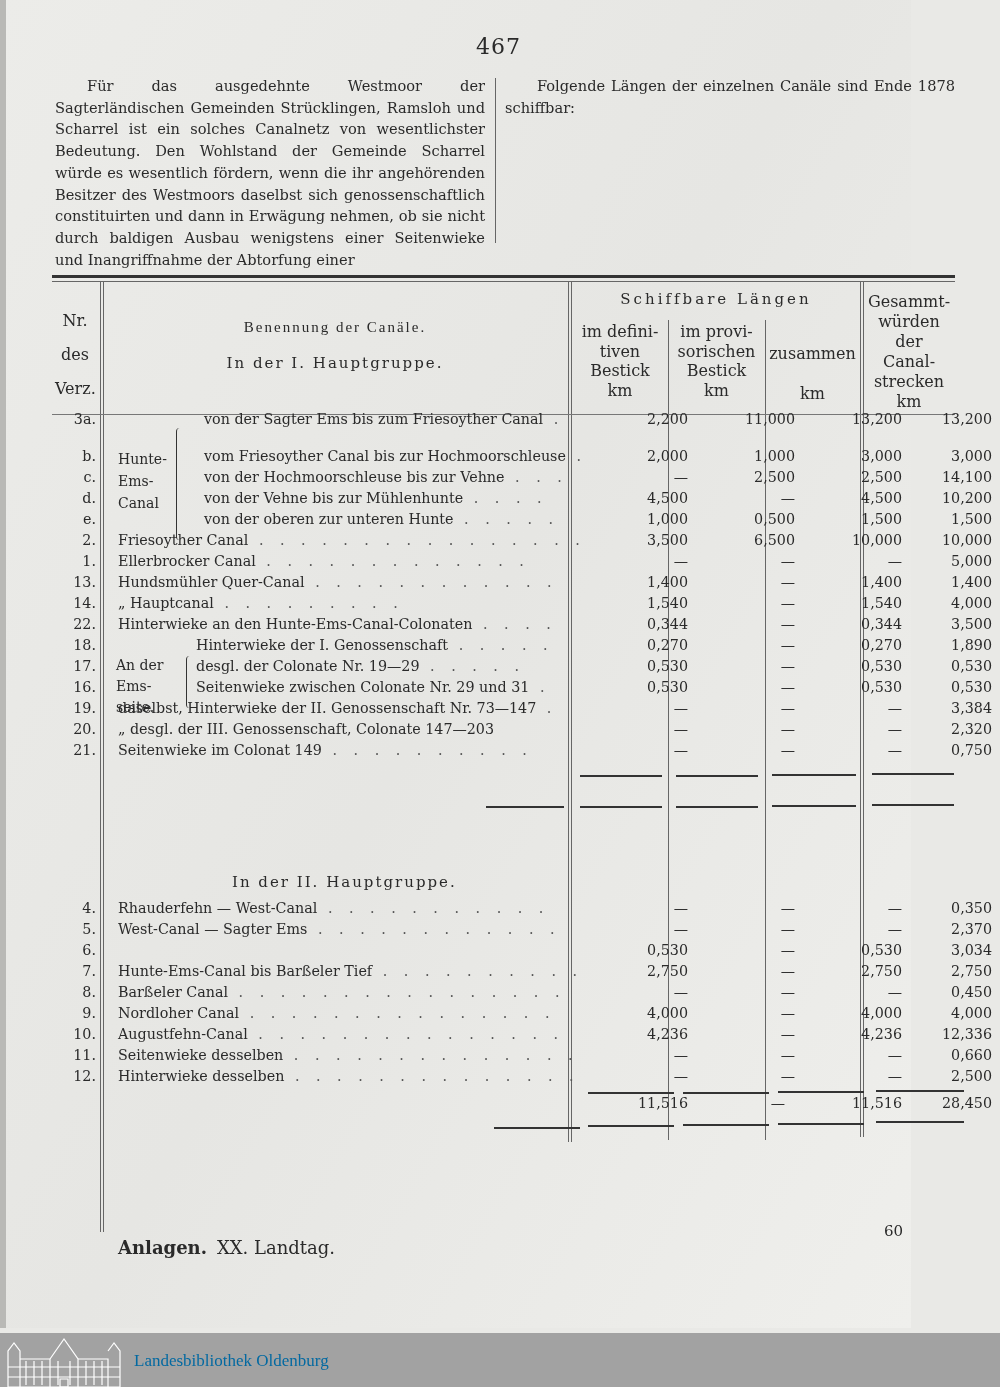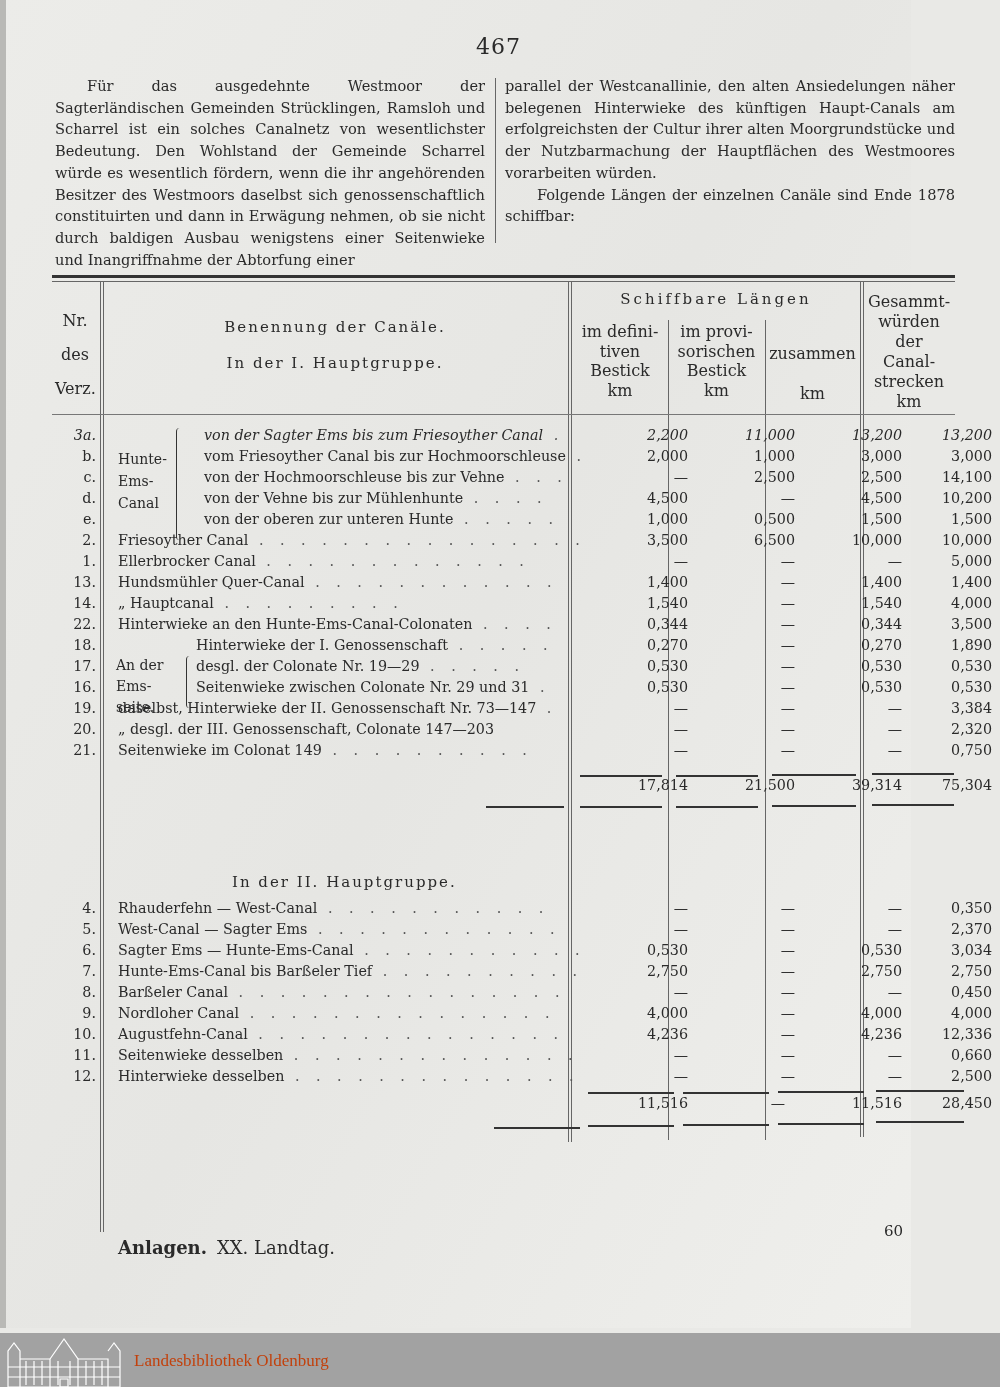--- a/index.html
+++ b/index.html
@@ -36,55 +36,54 @@
   .c3 { left:740px; width:110px; }
   .c4 { left:838px; width:102px; }
   .brace { position:absolute; font-size:14px; }
   .rule { position:absolute; height:2px; background:#333; }
   .grouphdr { position:absolute; left:232px; top:873px; font-size:15px; letter-spacing:2px; }
   .footer-left { position:absolute; left:118px; top:1237px; font-size:18px; }
   .footer-left b { font-weight:bold; margin-right:10px; }
   .footer-right { position:absolute; left:884px; top:1222px; font-size:15px; }
   .bar { position:absolute; left:0; top:1333px; width:1000px; height:54px; background:#a2a2a2; }
   .logo { position:absolute; left:6px; top:1335px; width:116px; height:52px; }
-  .lib { position:absolute; left:134px; top:1351px; color:#c2410c; font-family:"Liberation Serif", serif; font-size:17px; }
+  .lib { position:absolute; left:134px; top:1351px; color:#0369a1; font-family:"Liberation Serif", serif; font-size:17px; }
 </style>
 </head>
 <body>
 
 <div class="page">
   <div class="spine"></div>
   <div class="pagenum">467</div>
 
   <div class="intro left">
     <p class="indent">Für das ausgedehnte Westmoor der Sagterländischen Gemeinden Strücklingen, Ramsloh und Scharrel ist ein solches Canalnetz von wesentlichster Bedeutung. Den Wohlstand der Gemeinde Scharrel würde es wesentlich fördern, wenn die ihr angehörenden Besitzer des Westmoors daselbst sich genossenschaftlich constituirten und dann in Erwägung nehmen, ob sie nicht durch baldigen Ausbau wenigstens einer Seitenwieke und Inangriffnahme der Abtorfung einer</p>
   </div>
   <div class="colrule"></div>
   <div class="intro right">
-    <p>parallel der Westcanallinie, den alten Ansiedelungen näher belegenen Hinterwieke des künftigen Haupt-Canals am erfolgreichsten der Cultur ihrer alten Moorgrundstücke und der Nutzbarmachung der Hauptflächen des Westmoores vorarbeiten würden.</p>
     <p class="indent">Folgende Längen der einzelnen Canäle sind Ende 1878 schiffbar:</p>
   </div>
 
   <div class="topline"></div>
   <div class="topline2"></div>
   <div class="vline" style="left:100px;height:950px;"></div>
   <div class="vline" style="left:103px;height:950px;"></div>
   <div class="vline" style="left:568px;height:860px;"></div>
   <div class="vline" style="left:571px;height:860px;"></div>
   <div class="vline" style="left:668px;top:320px;height:820px;"></div>
   <div class="vline" style="left:765px;top:320px;height:820px;"></div>
   <div class="vline" style="left:860px;height:855px;"></div>
   <div class="vline" style="left:863px;height:855px;"></div>
 
   <div class="hdr" style="left:55px;top:304px;width:40px;line-height:34px;">
     <div>Nr.</div>
     <div>des</div>
     <div>Verz.</div>
   </div>
-  <div class="hdr" style="left:105px;top:318px;width:460px;font-size:15px;letter-spacing:2px;">Benennung der Canäle.</div>
+  <div class="hdr" style="left:105px;top:318px;width:460px;font-size:15px;letter-spacing:2px;font-family:Liberation Serif, serif;">Benennung der Canäle.</div>
   <div class="hdr" style="left:572px;top:290px;width:288px;font-size:15px;letter-spacing:3px;">Schiffbare Längen</div>
   <div class="hdr" style="left:105px;top:354px;width:460px;font-size:15px;letter-spacing:2px;">In der I. Hauptgruppe.</div>
   <div class="hdr" style="left:572px;top:322px;width:96px;">
     <div>im defini-</div>
     <div>tiven</div>
     <div>Bestick</div>
     <div>km</div>
   </div>
   <div class="hdr" style="left:668px;top:322px;width:97px;">
     <div>im provi-</div>
@@ -112,21 +111,21 @@
   </div>
   <div style="position:absolute;left:176px;top:428px;width:6px;height:112px;border-left:1.5px solid #333;border-radius:4px;"></div>
   <div class="brace" style="left:116px;top:655px;line-height:21px;">
     <div>An der</div>
     <div>Ems-</div>
     <div>seite.</div>
   </div>
   <div style="position:absolute;left:186px;top:656px;width:6px;height:52px;border-left:1.5px solid #333;border-radius:4px;"></div>
 
   <div id="g1">
-      <div class="row" style="top: 427px; font-style: italic;">
+      <div class="row" style="top: 411px;">
         <span class="nr" style="left:0">3a.</span>
         <span style="left:152px"><span class="name" style="position: static;">von der Sagter Ems bis zum Friesoyther Canal</span><span class="dots" style="position: static;"> .</span></span>
         <span class="num c1">2,200</span>
         <span class="num c2">11,000</span>
         <span class="num c3">13,200</span>
         <span class="num c4">13,200</span>
       </div>
       <div class="row" style="top: 448px;">
         <span class="nr" style="left:0">b.</span>
         <span style="left:152px"><span class="name" style="position: static;">vom Friesoyther Canal bis zur Hochmoorschleuse</span><span class="dots" style="position: static;"> .</span></span>
@@ -246,26 +245,20 @@
         <span class="num c2">—</span>
         <span class="num c3">—</span>
         <span class="num c4">0,750</span>
       </div>
     </div>
 
   <div class="rule" style="left:580px;top:775px;width:82px;"></div>
   <div class="rule" style="left:676px;top:775px;width:82px;"></div>
   <div class="rule" style="left:772px;top:774px;width:84px;"></div>
   <div class="rule" style="left:872px;top:773px;width:82px;"></div>
-  <div class="row" style="top:777px;">
-    <span class="num c1">17,814</span>
-    <span class="num c2">21,500</span>
-    <span class="num c3">39,314</span>
-    <span class="num c4">75,304</span>
-  </div>
   <div class="rule" style="left:486px;top:806px;width:78px;"></div>
   <div class="rule" style="left:580px;top:806px;width:82px;"></div>
   <div class="rule" style="left:676px;top:806px;width:82px;"></div>
   <div class="rule" style="left:772px;top:805px;width:84px;"></div>
   <div class="rule" style="left:872px;top:804px;width:82px;"></div>
 
   <div class="grouphdr">In der II. Hauptgruppe.</div>
   <div id="g2">
       <div class="row" style="top: 900px;">
         <span class="nr" style="left:0">4.</span>
@@ -278,21 +271,20 @@
       <div class="row" style="top: 921px;">
         <span class="nr" style="left:0">5.</span>
         <span style="left:66px"><span class="name" style="position: static;">West-Canal — Sagter Ems</span><span class="dots" style="position: static;"> . . . . . . . . . . . .</span></span>
         <span class="num c1">—</span>
         <span class="num c2">—</span>
         <span class="num c3">—</span>
         <span class="num c4">2,370</span>
       </div>
       <div class="row" style="top: 942px;">
         <span class="nr" style="left:0">6.</span>
-        <span style="left:66px"><span class="name" style="position: static;">Sagter Ems — Hunte-Ems-Canal</span><span class="dots" style="position: static;"> . . . . . . . . . . .</span></span>
         <span class="num c1">0,530</span>
         <span class="num c2">—</span>
         <span class="num c3">0,530</span>
         <span class="num c4">3,034</span>
       </div>
       <div class="row" style="top: 963px;">
         <span class="nr" style="left:0">7.</span>
         <span style="left:66px"><span class="name" style="position: static;">Hunte-Ems-Canal bis Barßeler Tief</span><span class="dots" style="position: static;"> . . . . . . . . . .</span></span>
         <span class="num c1">2,750</span>
         <span class="num c2">—</span>

